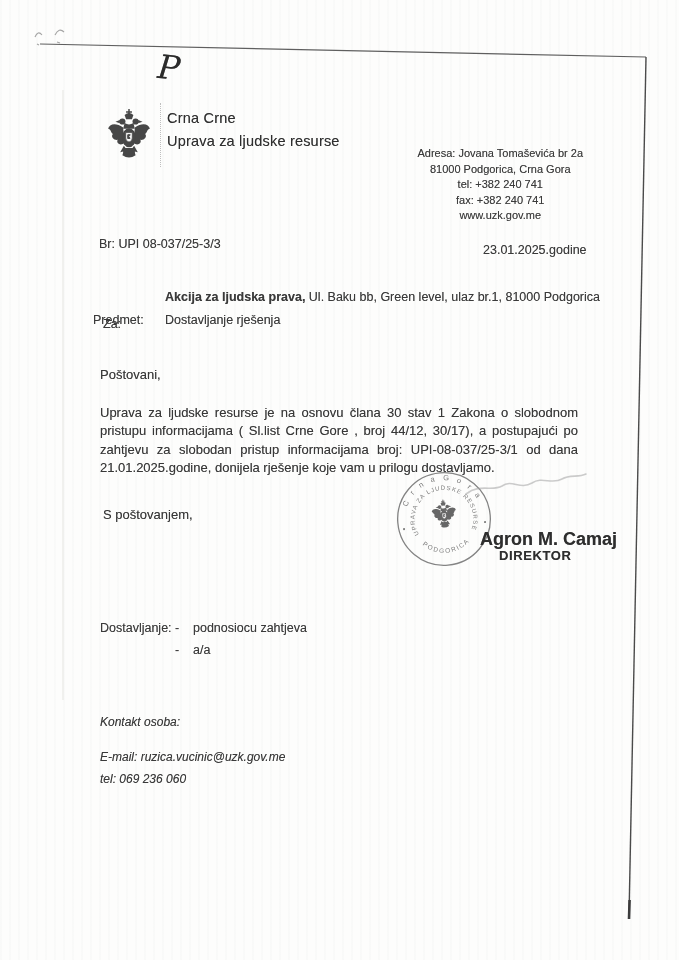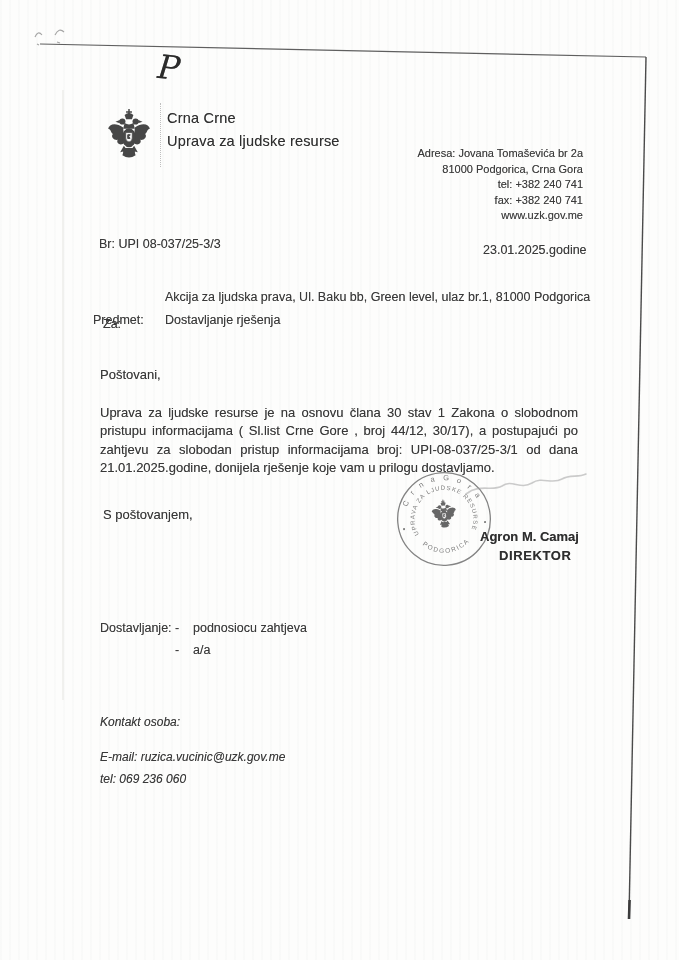--- a/index.html
+++ b/index.html
@@ -13,23 +13,23 @@
     content:"";position:absolute;inset:0;pointer-events:none;
     background:repeating-linear-gradient(90deg,rgba(90,110,110,.025) 0 2px,transparent 2px 9px);
   }
   .abs{position:absolute;}
   .scan-txt{text-shadow:0 0 .5px rgba(70,70,70,.55);}
   .org-line{font-size:14.5px;color:#2f2f2f;letter-spacing:.2px;}
   .addr{font-size:11px;line-height:15.6px;text-align:right;color:#3b3b3b;}
   .ref{font-size:12.5px;}
   .lbl{font-size:12.5px;}
   .val{font-size:12.5px;white-space:nowrap;}
-  .bold{font-weight:normal;margin-top:14px;}
+  .bold{font-weight:bold;margin-top:14px;}
   .body-par{font-size:13px;line-height:18.4px;text-align:justify;color:#383838;}
-  .sig-name{font-size:13px;font-weight:bold;color:#2e2e2e;}
+  .sig-name{font-size:18px;font-weight:bold;color:#2e2e2e;}
   .sig-title{font-size:13px;font-weight:bold;letter-spacing:.6px;color:#2e2e2e;}
   .dist{font-size:12.5px;}
   .contact{font-size:12px;font-style:italic;}
   .pmark{
     font-family:"DejaVu Serif","Liberation Serif",serif;
     font-style:italic;font-size:33px;color:#2b2b2b;
     transform:rotate(6deg);display:inline-block;
   }
   .logo-divider{border-left:1px dotted #ababab;height:64px;width:0;opacity:.75;}
   .stamp{opacity:.82;transform:rotate(-5deg);}
@@ -68,21 +68,21 @@
   <div class="abs" style="left:107px;top:106px;">
     <svg width="44" height="56" viewBox="0 0 60 70">
       <use href="#eagle"></use>
     </svg>
   </div>
   <div class="abs logo-divider" style="left:160px;top:103px;"></div>
 
   <div class="abs org-line scan-txt" style="left:167px;top:110px;">Crna Crne</div>
   <div class="abs org-line scan-txt" style="left:167px;top:133px;">Uprava za ljudske resurse</div>
 
-  <div class="abs addr scan-txt" style="right:96px;top:146px;">
+  <div class="abs addr scan-txt" style="right:96px;top:146px;text-align:center;">
     <div>Adresa: Jovana Tomaševića br 2a</div>
     <div>81000 Podgorica, Crna Gora</div>
     <div>tel: +382 240 741</div>
     <div>fax: +382 240 741</div>
     <div>www.uzk.gov.me</div>
   </div>
 
   <div class="abs ref scan-txt" style="left:99px;top:237px;">Br: UPI 08-037/25-3/3</div>
   <div class="abs ref scan-txt" style="left:483px;top:243px;">23.01.2025.godine</div>
 

